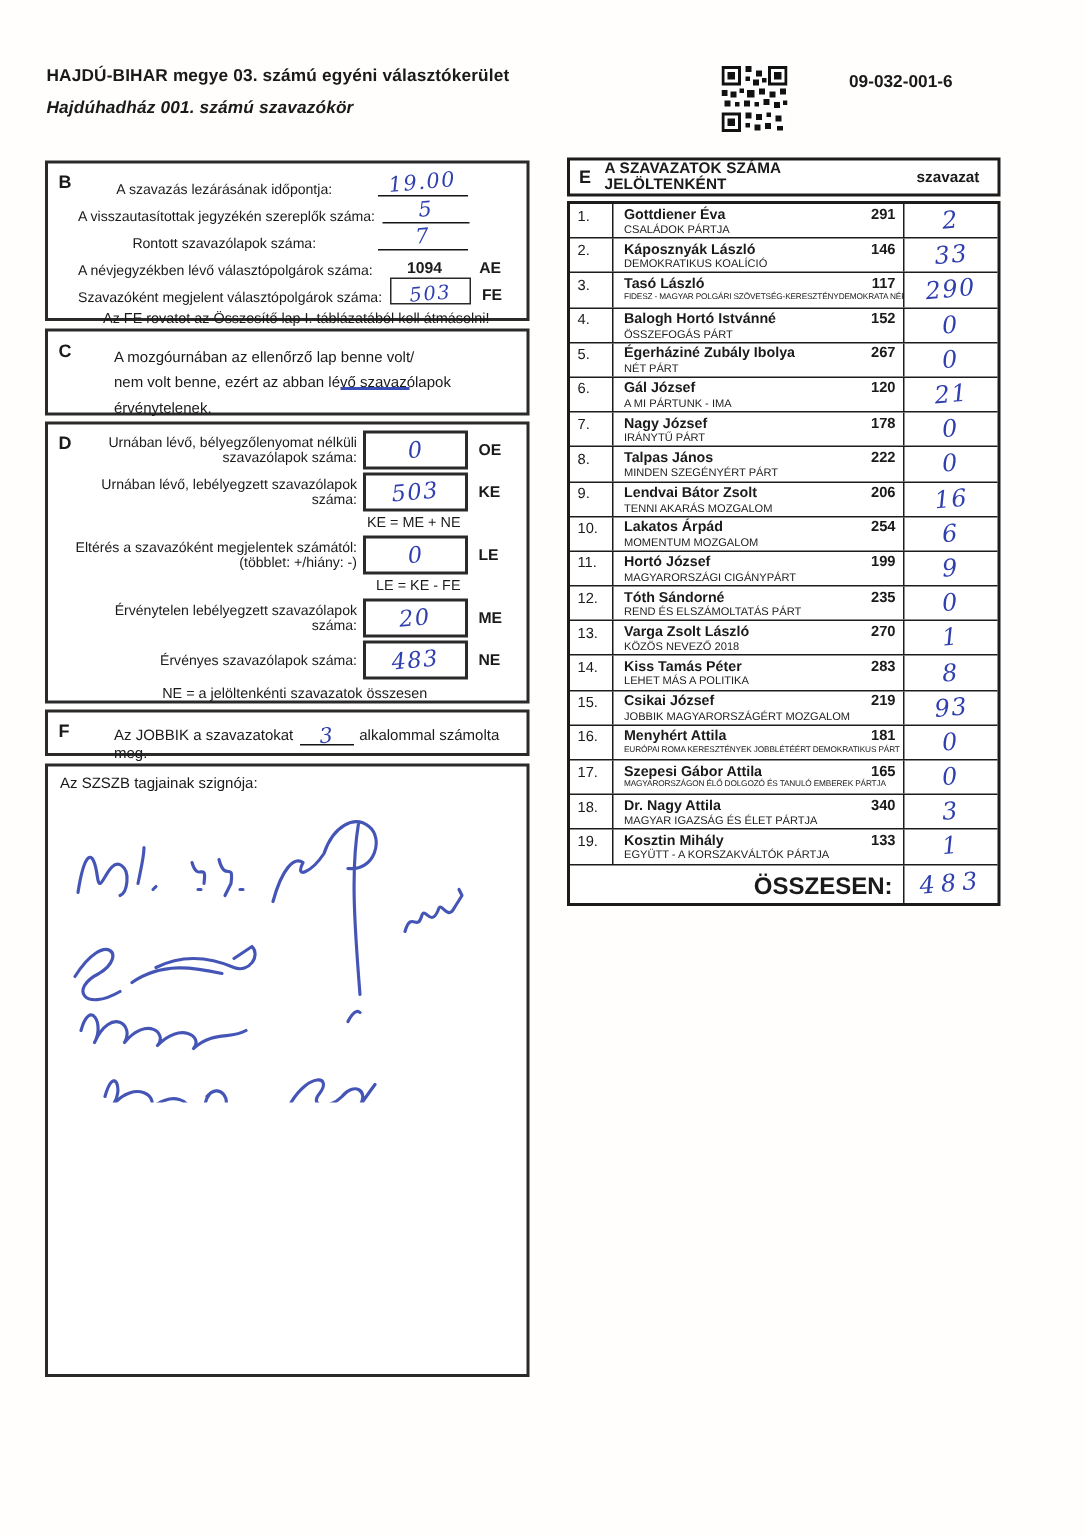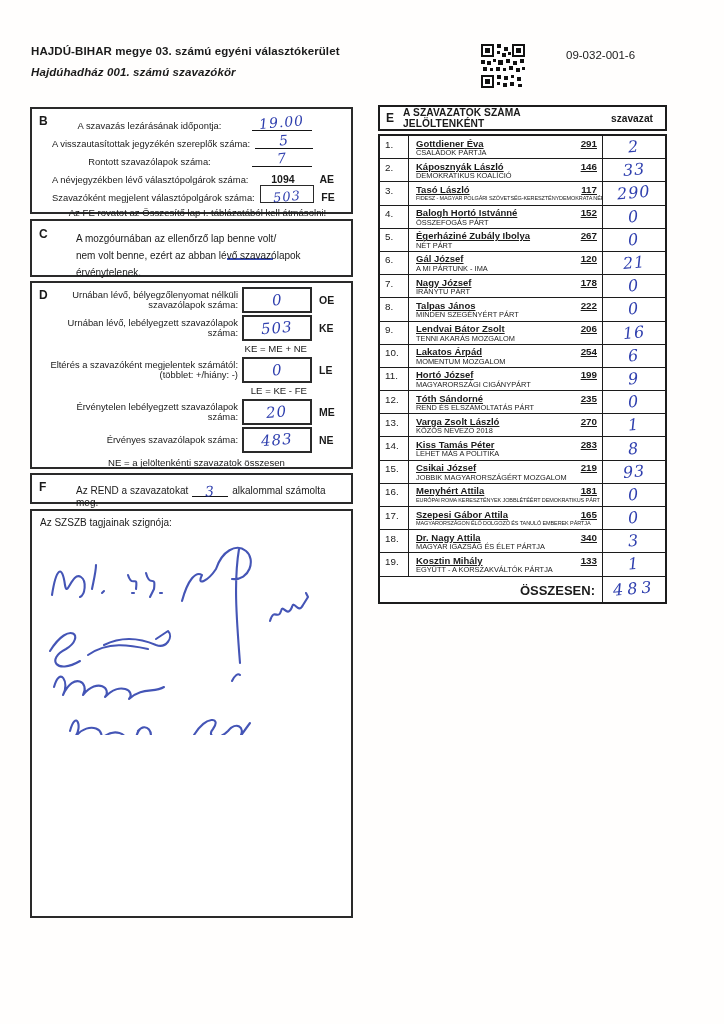--- a/index.html
+++ b/index.html
@@ -5,21 +5,21 @@
   html,body{margin:0;padding:0;background:#ffffff;}
   .page{
     position:relative;width:724px;height:1024px;background:#fffefd;
     font-family:"Liberation Sans", sans-serif;color:#1a1a1a;overflow:hidden;
   }
   
   .hdr-line{position:absolute;left:31px;font-weight:bold;font-size:11.5px;letter-spacing:.1px;}
   .hdr-line1{top:45px;}
   .hdr-line2{top:66px;font-style:italic;}
   .qr{position:absolute;left:481px;top:44px;width:44px;height:44px;}
-  .form-code{position:absolute;left:566px;top:49px;font-weight:normal;font-size:11.5px;}
+  .form-code{position:absolute;left:566px;top:49px;font-weight:bold;font-size:11.5px;}
   
   .fbox{position:absolute;border:2px solid #2a2a2a;background:#fff;box-sizing:border-box;}
   .box-letter{position:absolute;left:7px;top:5px;font-weight:bold;font-size:12px;}
   
   .hw{
     font-family:"DejaVu Serif", serif;font-style:italic;color:#2f3fae;
     display:inline-block;transform:rotate(-5deg);letter-spacing:1px;line-height:1;
   }
   
   .box-b{left:30px;top:107px;width:323px;height:107px;padding:5px 8px 0 20px;}
@@ -56,29 +56,29 @@
   .table-e{position:absolute;left:378px;top:105px;width:289px;}
   .e-header{border:2px solid #1c1c1c;height:26px;display:flex;align-items:center;box-sizing:border-box;background:#fff;}
   .e-header .e-letter{font-weight:bold;font-size:12px;padding:0 9px 0 6px;}
   .e-header .e-title{flex:1;font-weight:bold;font-size:10.2px;letter-spacing:.1px;}
   .e-header .e-votehdr{width:66px;text-align:center;font-weight:bold;font-size:10.2px;}
   .e-body{border:2px solid #1c1c1c;margin-top:3px;background:#fff;}
   .e-row{display:flex;height:22.2px;border-top:1.4px solid #1c1c1c;box-sizing:content-box;}
   .e-row:first-child{border-top:none;}
   .col-num{width:29px;border-right:1.4px solid #1c1c1c;font-size:9.8px;padding:2.5px 0 0 5px;box-sizing:border-box;}
   .col-cand{flex:1;border-right:1.4px solid #1c1c1c;padding:2.5px 4px 0 7px;overflow:hidden;}
-  .cand-top{display:flex;line-height:9.5px;text-decoration:underline;}
+  .cand-top{display:flex;line-height:9.5px;}
   .cand-name{flex:1;font-weight:bold;font-size:9.5px;white-space:nowrap;}
   .ballot-no{font-weight:bold;font-size:9.8px;padding-right:1px;}
   .cand-party{font-size:7.4px;line-height:9px;white-space:nowrap;}
   .cand-party.party-small{font-size:5.5px;letter-spacing:-.1px;}
   .col-vote{width:62px;display:flex;align-items:center;justify-content:center;}
   .vote-hw{font-size:16px;}
   .e-total{display:flex;height:25px;border-top:1.6px solid #1c1c1c;}
-  .e-total .tot-label{flex:1;text-align:right;font-weight:bold;font-size:13px;
+  .e-total .tot-label{flex:1;text-align:right;font-weight:bold;font-size:16px;
                       border-right:1.4px solid #1c1c1c;padding:6px 7px 0 0;box-sizing:border-box;}
   .e-total .tot-value{width:62px;display:flex;align-items:center;justify-content:center;}
   .e-total .hw{font-size:16px;letter-spacing:4px;}
 </style>
 </head>
 <body>
 
 <div class="page">
 
   <div class="hdr-line hdr-line1">HAJDÚ-BIHAR megye 03. számú egyéni választókerület</div>
@@ -205,21 +205,21 @@
           <span class="hw">483</span>
         </div>
       <div class="d-code">NE</div>
     </div>
     <div class="d-footer">NE = a jelöltenkénti szavazatok összesen</div>
   </div>
 
   <div class="fbox box-f">
     <div class="box-letter">F</div>
     <div>
-      <span>Az REND a szavazatokat</span><span class="f-underline"><span class="hw">3</span></span><span>alkalommal számolta meg.</span>
+      <span>Az JOBBIK a szavazatokat</span><span class="f-underline"><span class="hw">3</span></span><span>alkalommal számolta meg.</span>
     </div>
   </div>
 
   <div class="fbox box-sig">
     <div>Az SZSZB tagjainak szignója:</div>
     <svg class="sig-svg" width="320" height="200" viewBox="0 0 320 200" xmlns="http://www.w3.org/2000/svg">
       <g fill="none" stroke="#3547b0" stroke-width="2.1" stroke-linecap="round" stroke-linejoin="round" opacity="0.92">
         <path d="M16 60 C20 34 26 28 29 50 C31 64 36 36 45 42 C51 46 49 60 44 62 M56 54 C58 44 60 36 60 30 M66 58 L68 56"></path>
         <path d="M92 40 C96 54 102 38 100 54 M96 58 L98 58 M110 38 C114 54 120 38 118 54 L114 62 M124 58 L126 58"></path>
         <path d="M146 66 C152 44 160 36 166 40 C160 52 172 46 180 34 C186 16 200 8 210 16 C220 24 214 46 196 44 M203 14 C198 44 200 78 204 128"></path>

